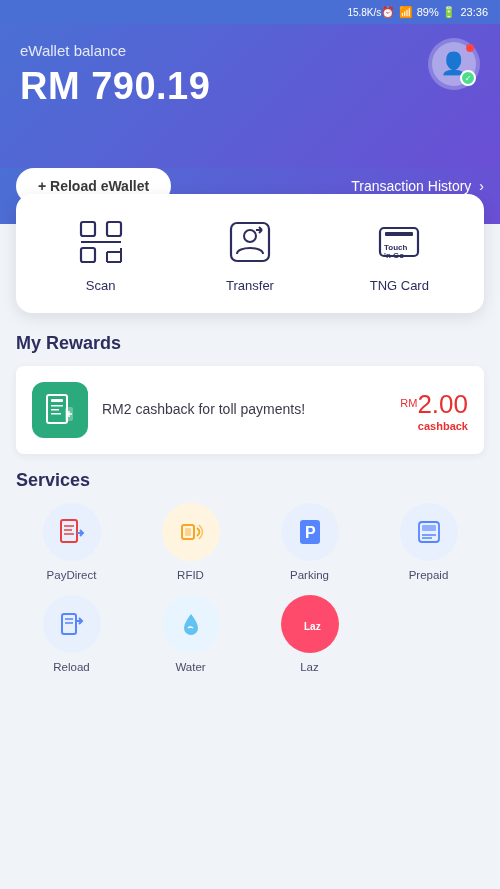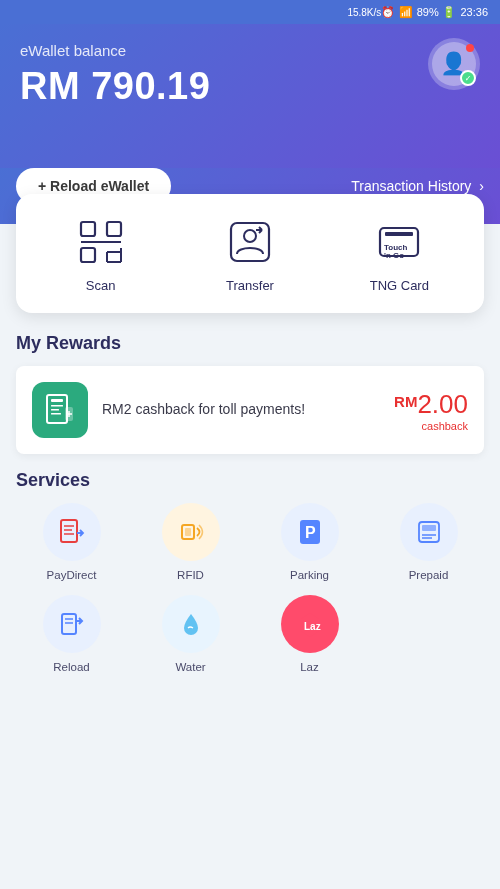--- a/index.html
+++ b/index.html
@@ -202,34 +202,34 @@
       flex: 1;
       font-size: 14px;
       color: #3a3a4a;
       line-height: 1.4;
     }
     .reward-amount {
       text-align: right;
       flex-shrink: 0;
     }
     .reward-rm-small {
-      font-size: 15px;
+      font-size: 11px;
       color: #e83030;
-      font-weight: 700;
+      font-weight: 400;
       vertical-align: super;
     }
     .reward-value {
       font-size: 26px;
       font-weight: 400;
       color: #e83030;
     }
     .reward-cashback-label {
       font-size: 11px;
       color: #e83030;
-      font-weight: 400;
+      font-weight: 700;
       display: block;
       text-align: right;
     }
 
     
     .services-grid {
       display: grid;
       grid-template-columns: repeat(4, 1fr);
       gap: 14px 8px;
     }

